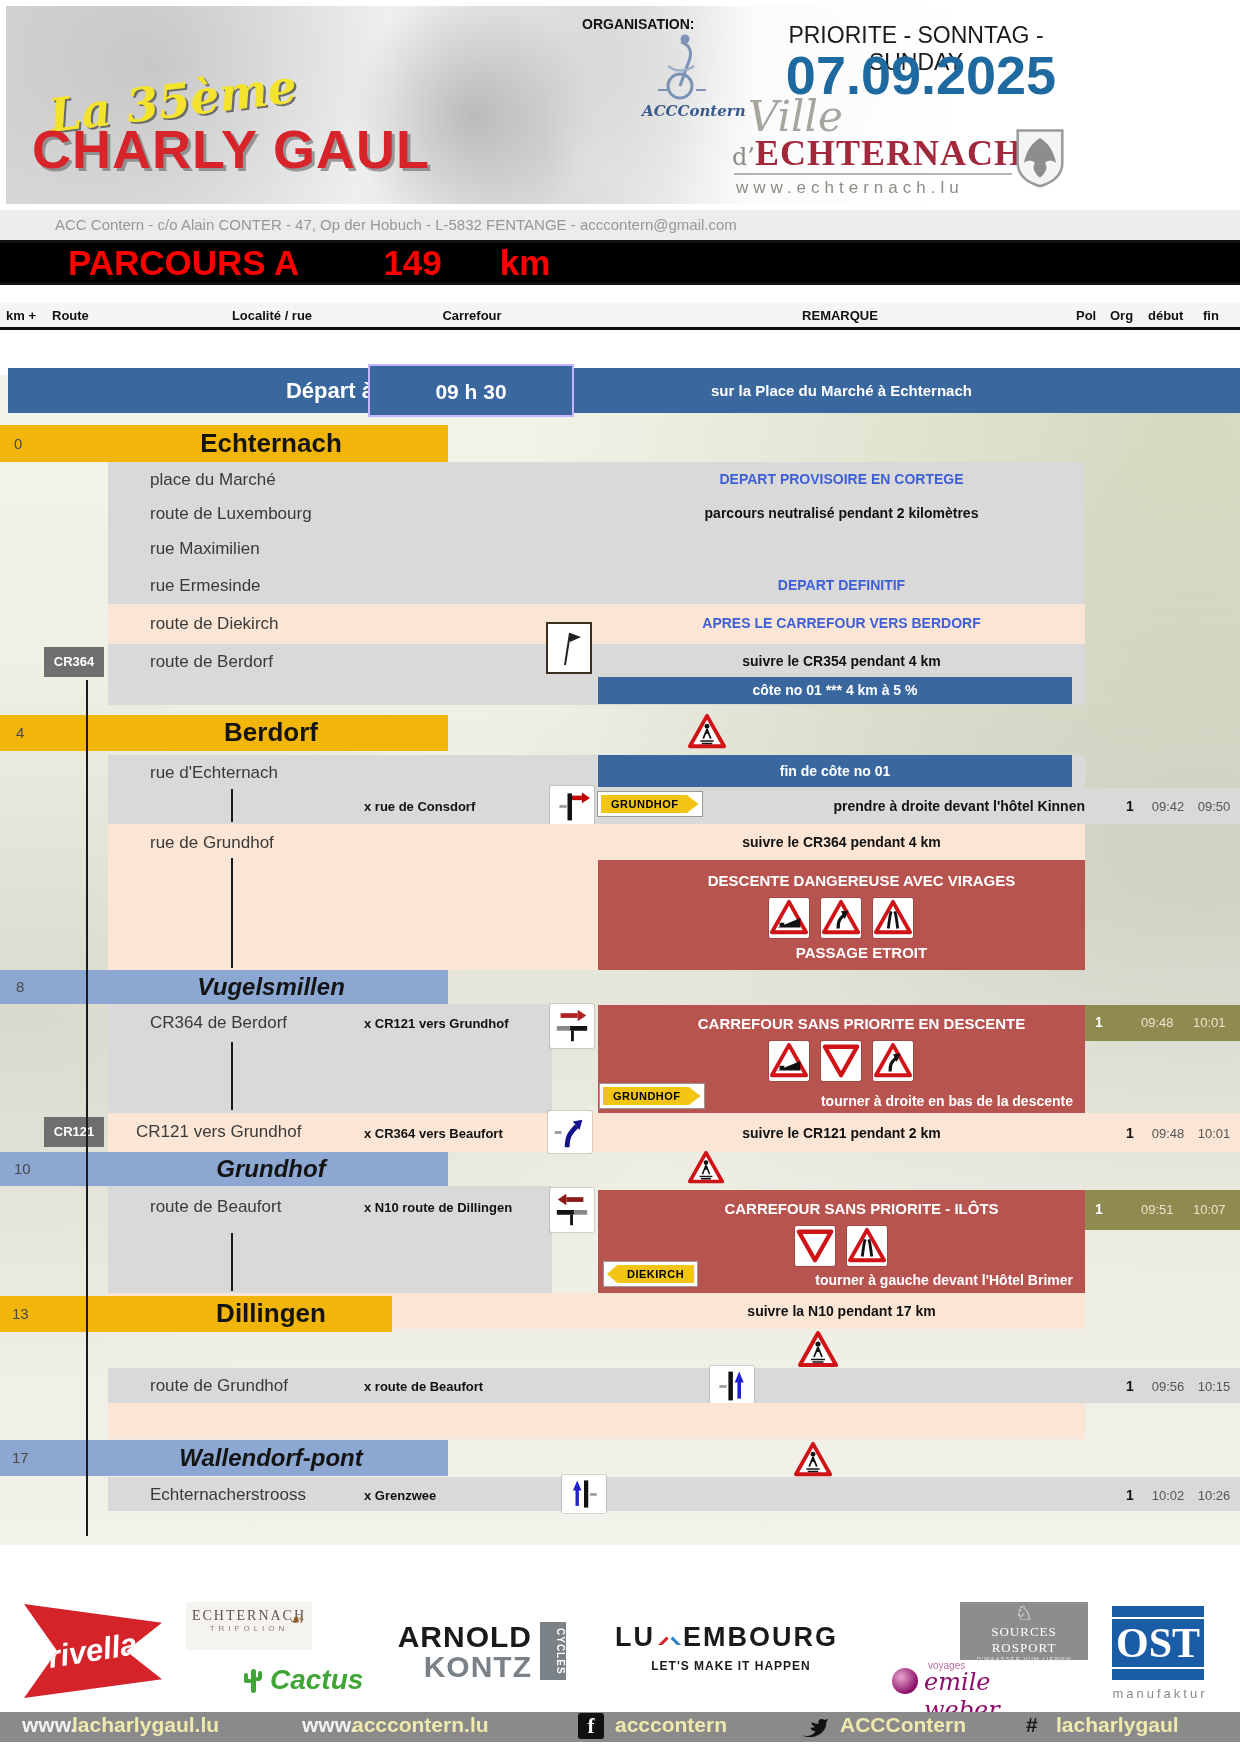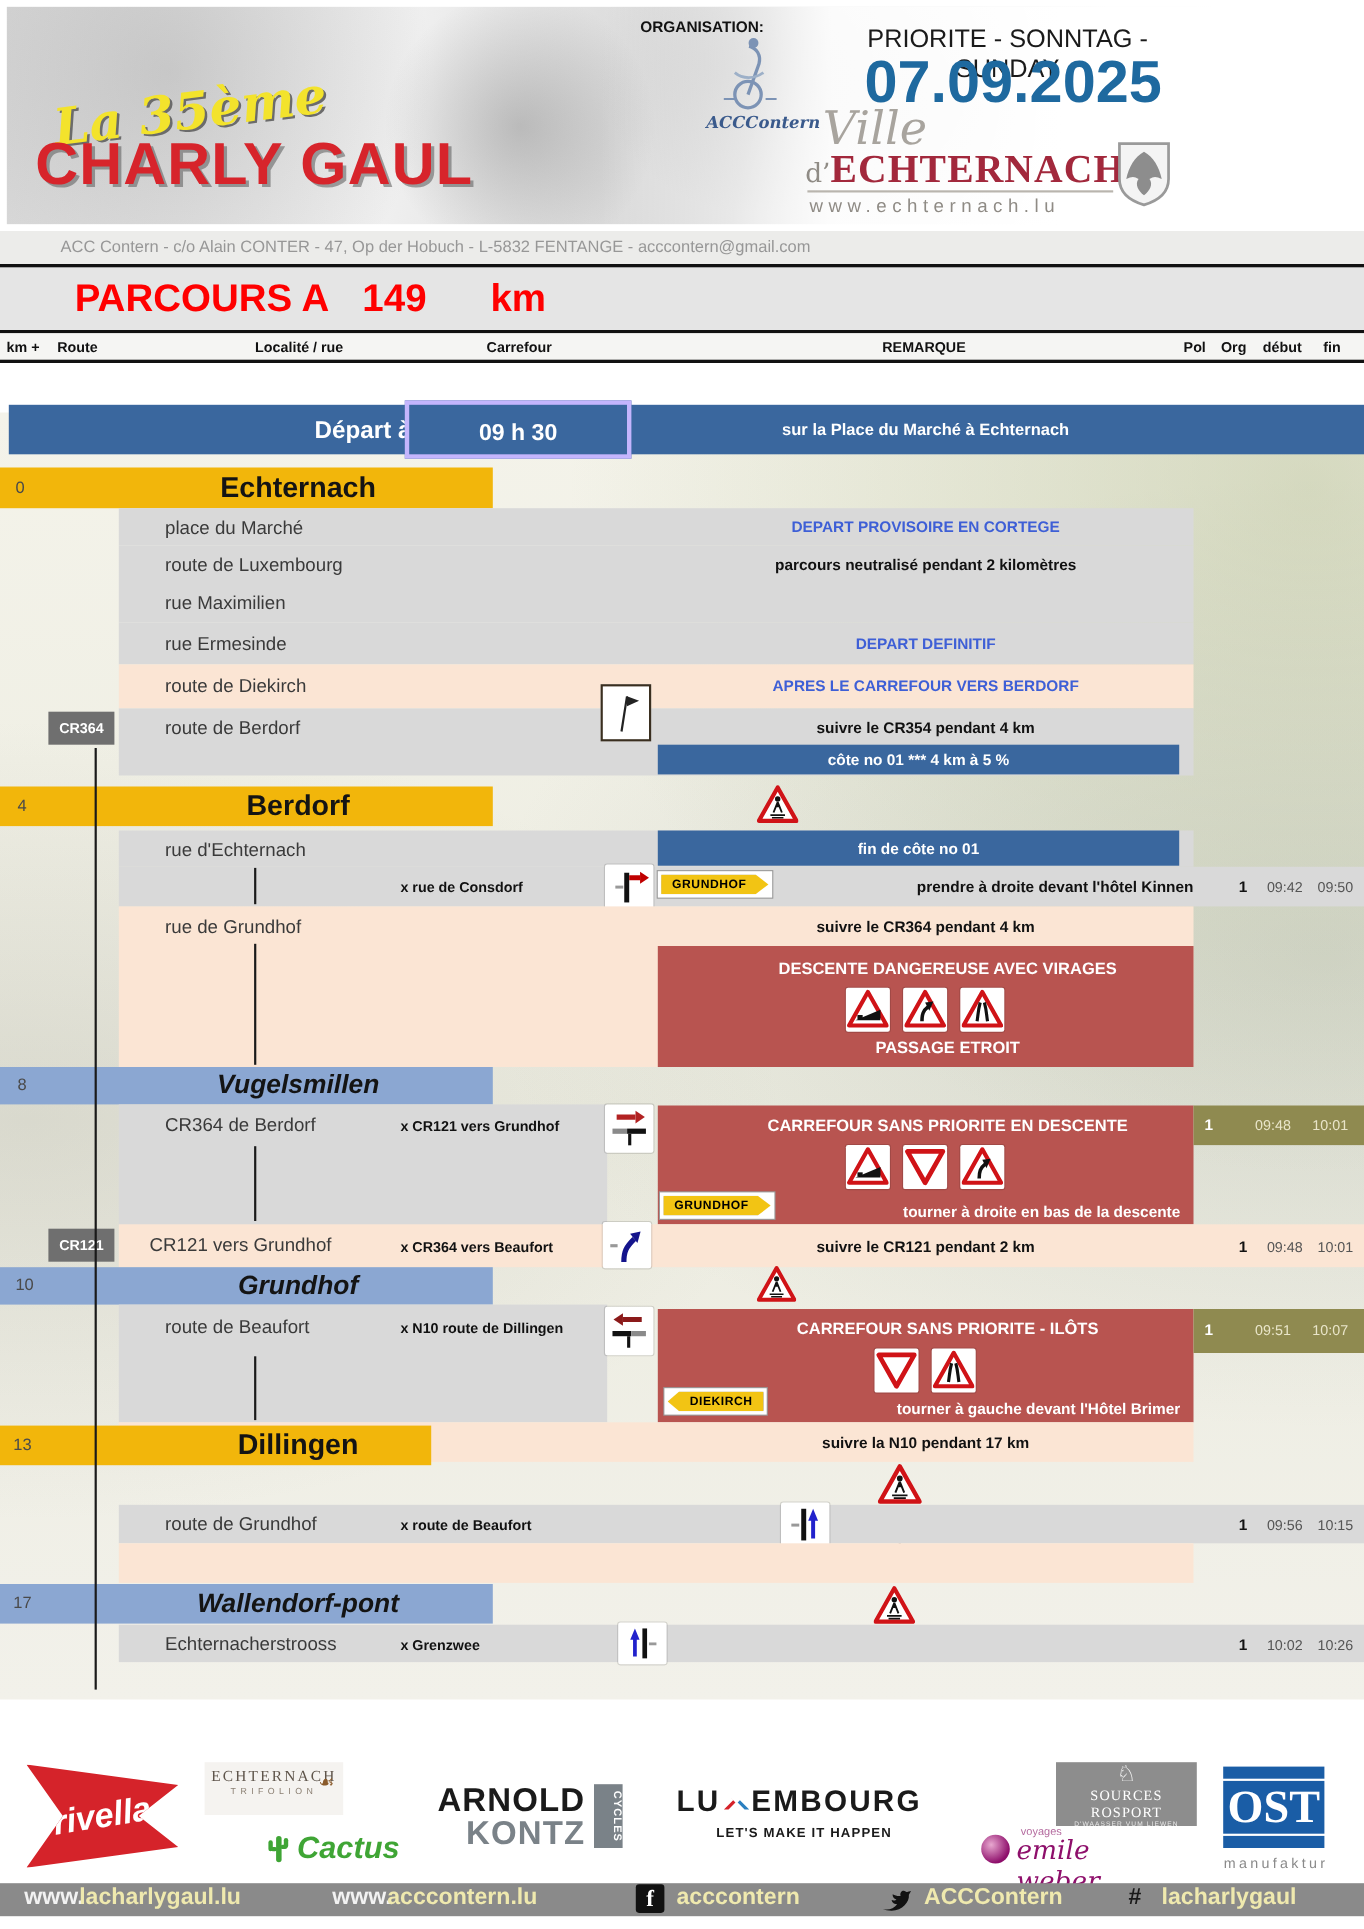--- a/index.html
+++ b/index.html
@@ -31,33 +31,33 @@
     font-size:42px; color:#a8a49e; }
   .ville-line { left:726px; top:126px; }
   .ville-prefix { font-family:"DejaVu Serif", serif; font-size:24px; color:#8f8b85; }
   .ville-name { font-family:"Liberation Serif", serif; font-size:36px; font-weight:bold; color:#a2283c; letter-spacing:1px; }
   .ville-rule { left:728px; top:167px; width:278px; height:2px; background:#b9b5ae; }
   .ville-url { left:730px; top:172px; font-size:17px; color:#8f8b85; letter-spacing:5px; }
 
   
   .address-bar { left:0; top:210px; width:1240px; height:30px; background:#ececea;
     font-size:15px; color:#979797; line-height:30px; padding-left:55px; }
-  .parcours-bar { left:0; top:240px; width:1240px; height:63px; background:#e5e5e5;
+  .parcours-bar { left:0; top:240px; width:1240px; height:45px; background:#000000;
     border-top:3px solid #111; border-bottom:3px solid #111;
     display:flex; align-items:center; color:#ff0000; font-weight:bold; font-size:35px; }
-  .parcours-bar .p1{ margin-left:68px; } .parcours-bar .p2{ margin-left:30px; } .parcours-bar .p3{ margin-left:58px; }
+  .parcours-bar .p1{ margin-left:68px; } .parcours-bar .p2{ margin-left:84px; } .parcours-bar .p3{ margin-left:58px; }
   .col-head { left:0; top:303px; width:1240px; height:27px; background:#f5f5f3; border-bottom:3px solid #111; }
   .col-head span { position:absolute; top:5px; font-size:13px; font-weight:bold; color:#111; }
 
   
   .depart { left:8px; top:368px; width:1232px; height:45px; background:#3a679e; }
   .depart .dlabel { position:absolute; left:180px; top:0; width:186px; height:45px; line-height:45px;
     text-align:right; color:#fff; font-weight:bold; font-size:22px; }
   .depart .dtime { position:absolute; left:360px; top:-4px; width:206px; height:53px; line-height:51px;
-    text-align:center; border:4px solid #c4b5fd; color:#fff; font-weight:bold; font-size:21px; background:#3a679e; }
+    text-align:center; border:2px solid #c4b5fd; color:#fff; font-weight:bold; font-size:21px; background:#3a679e; }
   .depart .dnote { position:absolute; left:590px; top:0; width:487px; height:45px; line-height:45px;
     text-align:center; color:#fff; font-weight:bold; font-size:15px; }
 
   
   .bg-wash { left:0; top:375px; width:1240px; height:1170px;
     background:
       radial-gradient(ellipse at 96% 6%, rgba(176,186,140,.45), transparent 40%),
       radial-gradient(ellipse at 97% 42%, rgba(150,160,150,.30), transparent 45%),
       radial-gradient(ellipse at 2% 55%, rgba(160,160,150,.25), transparent 40%),
       linear-gradient(#f4f3ea,#ecece0 55%,#f2f1ea); }

